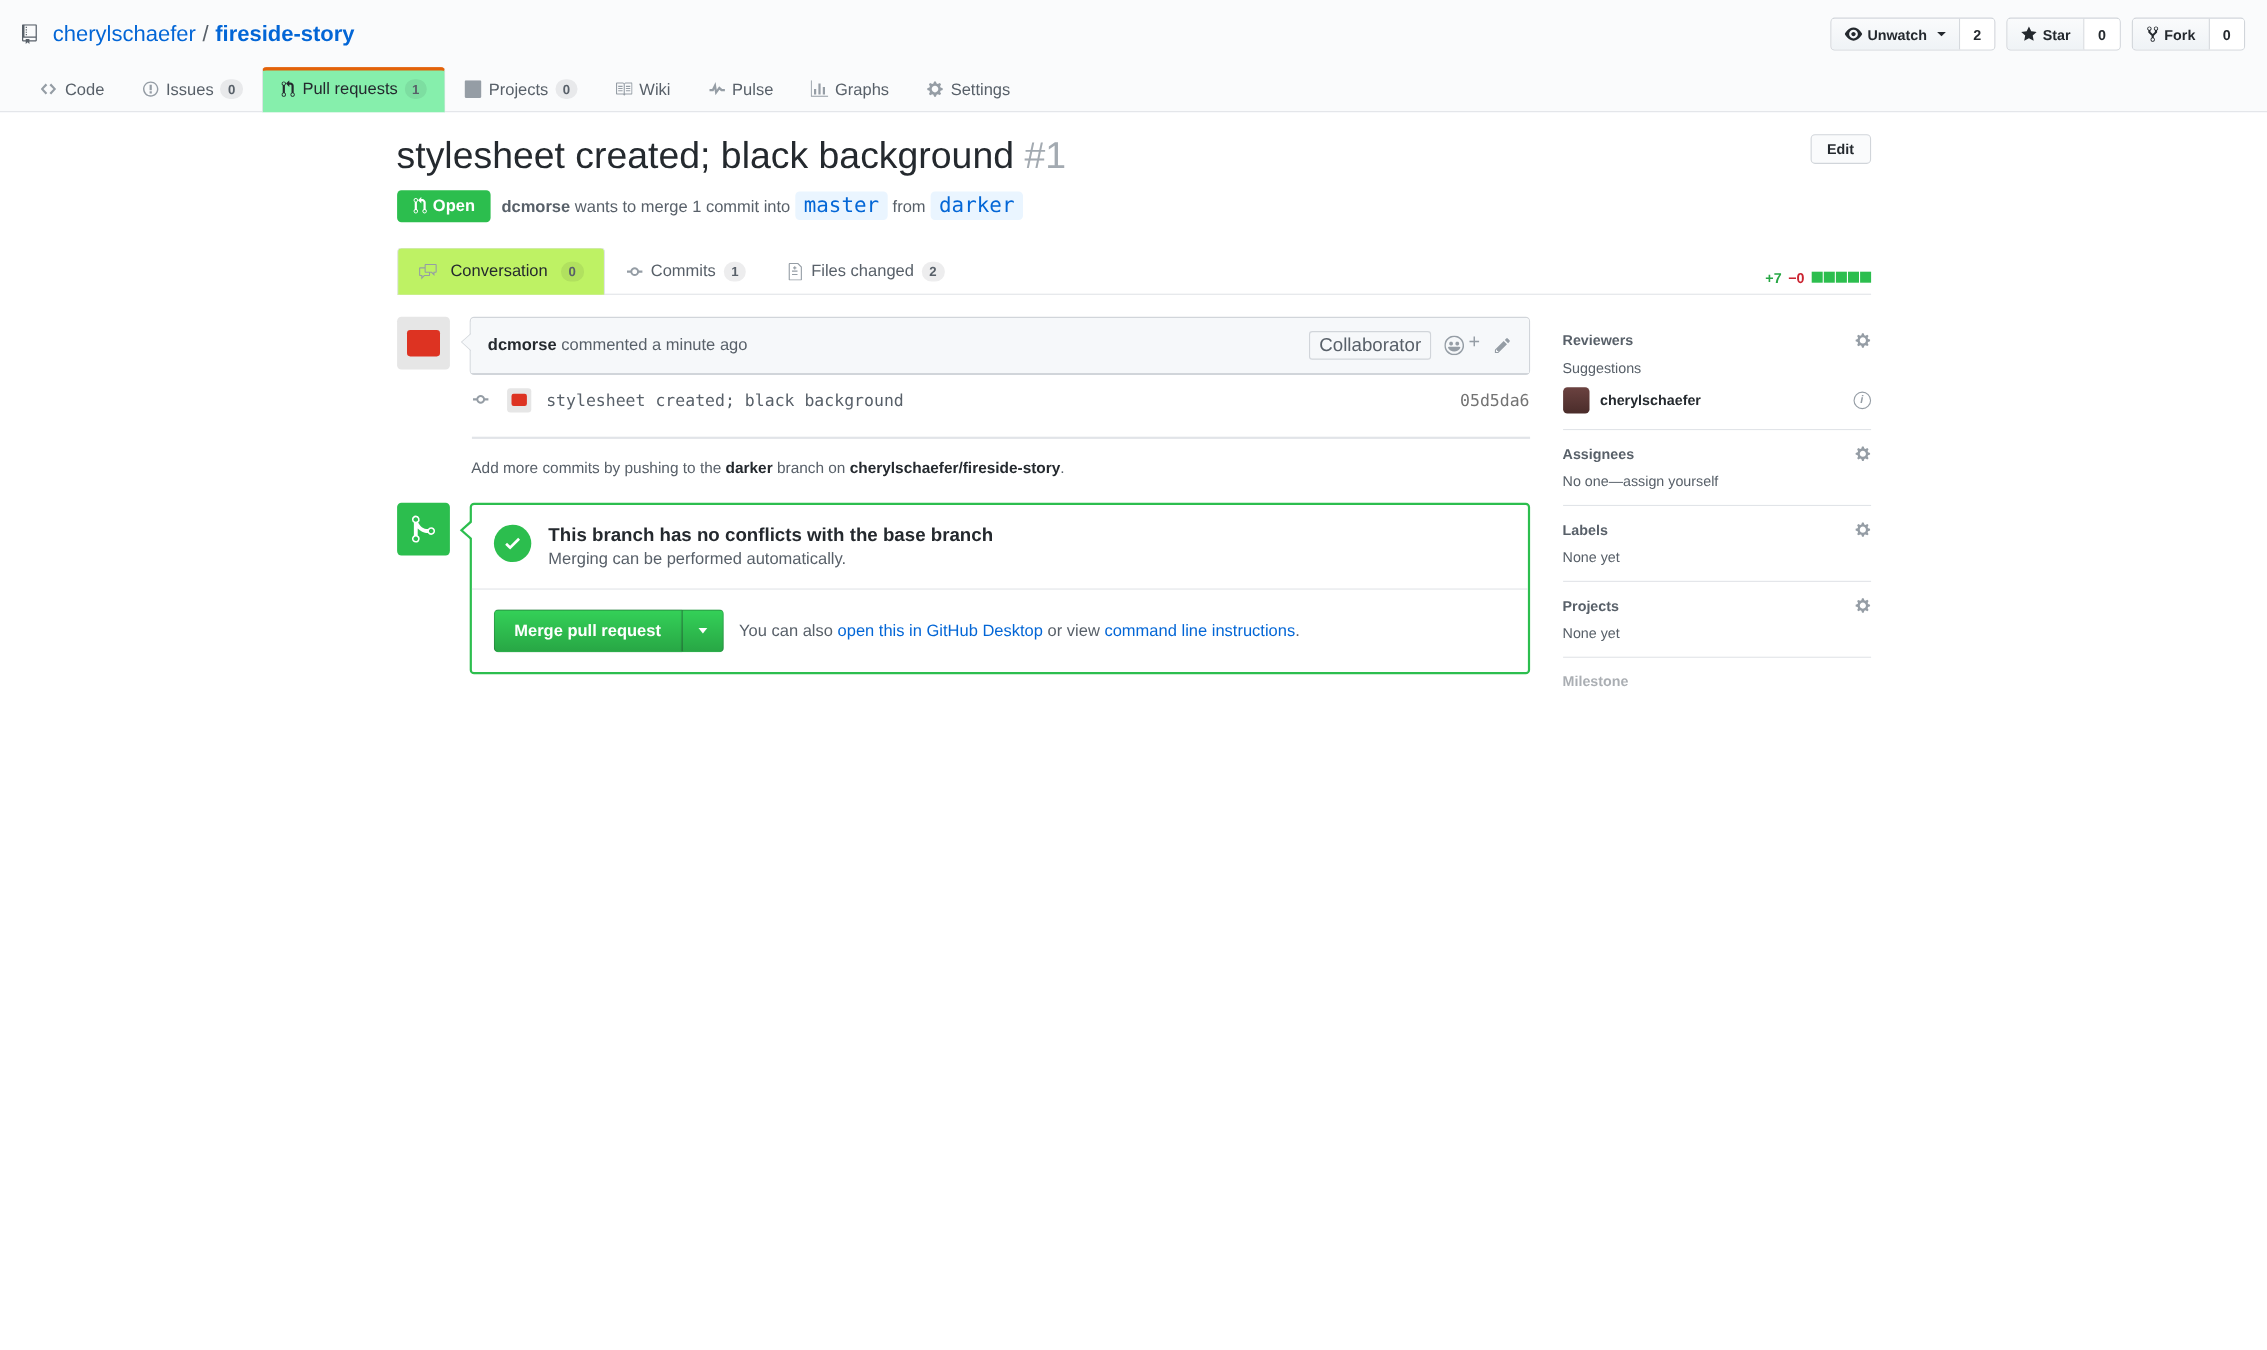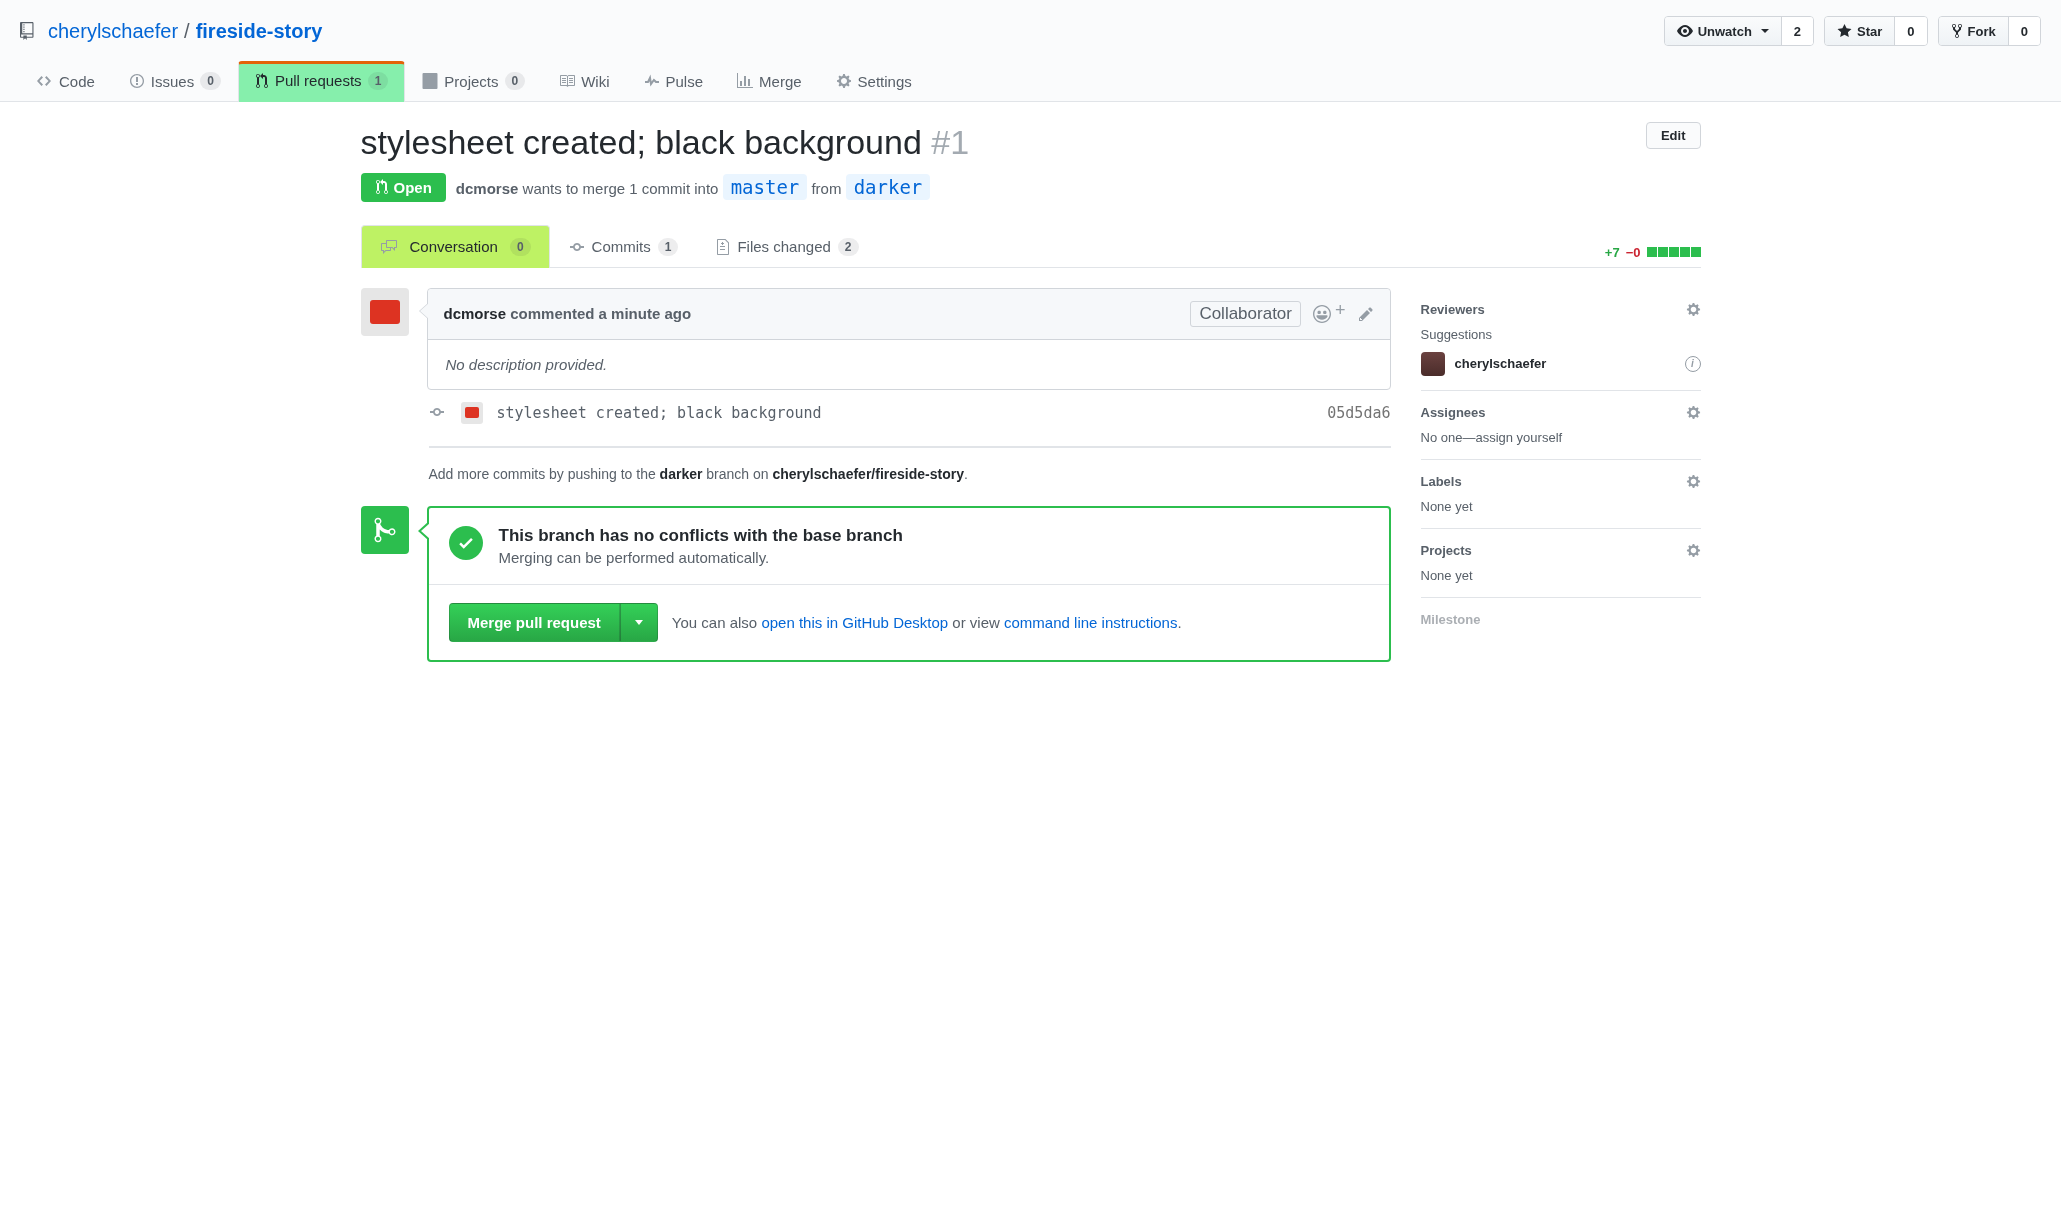--- a/index.html
+++ b/index.html
@@ -55,21 +55,21 @@
 .sidebar { width: 280px; flex-shrink: 0; }
 
 .timeline-item { display: flex; gap: 18px; }
 .avatar { width: 48px; height: 48px; border-radius: 4px; background: linear-gradient(135deg,#e8e8e8,#d0d0d0); flex-shrink: 0; display: flex; align-items: center; justify-content: center; }
 .avatar.red-toy { background: #e6e6e6; }
 .avatar.red-toy::after { content: ""; width: 30px; height: 24px; background: #d32; border-radius: 3px; }
 .comment-box { flex: 1; border: 1px solid #d1d5da; border-radius: 4px; position: relative; }
 .comment-box::before { content: ""; position: absolute; left: -9px; top: 14px; width: 0; height: 0; border-top: 8px solid transparent; border-bottom: 8px solid transparent; border-right: 9px solid #d1d5da; }
 .comment-box::after { content: ""; position: absolute; left: -8px; top: 14px; width: 0; height: 0; border-top: 8px solid transparent; border-bottom: 8px solid transparent; border-right: 9px solid #f6f8fa; }
 .comment-header { background: #f6f8fa; border-bottom: 1px solid #d1d5da; padding: 12px 16px; display: flex; align-items: center; justify-content: space-between; border-radius: 4px 4px 0 0; }
-.comment-header-left { font-size: 15px; color: #586069; font-weight: bold; }
+.comment-header-left { font-size: 15px; color: #586069; }
 .comment-header-left strong { color: #24292e; }
 .comment-header-right { display: flex; align-items: center; gap: 12px; }
 .collab-badge { border: 1px solid #d1d5da; border-radius: 3px; padding: 2px 8px; font-size: 17px; color: #586069; }
 .comment-body { padding: 16px 18px; font-size: 15px; font-style: italic; color: #586069; }
 
 .commit-row { display: flex; align-items: center; gap: 14px; padding: 12px 0 12px 68px; font-size: 15px; }
 .commit-dot { width: 18px; height: 18px; }
 .commit-dot svg { fill: #959da5; }
 .commit-avatar { width: 22px; height: 22px; border-radius: 3px; background: #e6e6e6; display: flex; align-items: center; justify-content: center; }
 .commit-avatar::after { content: ""; width: 14px; height: 11px; background: #d32; border-radius: 2px; }
@@ -192,21 +192,21 @@
     <a class="reponav-item">
       <svg width="16" height="16" viewBox="0 0 14 16">
           <path d="M11.5 8L8.8 5.4 6.6 8.5 5.5 1.6 2.38 8H0v2h3.6l.9-1.8.9 5.4L9 8.5l1.6 1.5H14V8z"></path>
         </svg>
       <span>Pulse</span>
     </a>
     <a class="reponav-item">
       <svg width="16" height="16" viewBox="0 0 16 16">
           <path d="M16 14v1H0V0h1v14h15zM5 13H3V8h2v5zm4 0H7V3h2v10zm4 0h-2V6h2v7z"></path>
         </svg>
-      <span>Merge</span>
+      <span>Graphs</span>
     </a>
     <a class="reponav-item">
       <svg width="16" height="16" viewBox="0 0 14 16">
           <path d="M14 8.77v-1.6l-1.94-.64-.45-1.09.88-1.84-1.13-1.13-1.81.91-1.09-.45-.69-1.92h-1.6l-.63 1.94-1.11.45-1.84-.88-1.13 1.13.91 1.81-.45 1.09L0 7.23v1.59l1.94.64.45 1.09-.88 1.84 1.13 1.13 1.81-.91 1.09.45.69 1.92h1.59l.63-1.94 1.11-.45 1.84.88 1.13-1.13-.92-1.81.47-1.09L14 8.75v.02zM7 11c-1.66 0-3-1.34-3-3s1.34-3 3-3 3 1.34 3 3-1.34 3-3 3z"></path>
         </svg>
       <span>Settings</span>
     </a>
   </nav>
 </div>
 
@@ -286,21 +286,20 @@
               <span class="collab-badge">Collaborator</span>
               <svg class="icon-action" width="18" height="18" viewBox="0 0 16 16">
                   <path d="M8 0C3.58 0 0 3.58 0 8s3.58 8 8 8 8-3.58 8-8-3.58-8-8-8zm4.81 12.81a6.72 6.72 0 0 1-2.17 1.45c-.83.36-1.72.53-2.64.53-.92 0-1.81-.17-2.64-.53-.81-.34-1.55-.83-2.17-1.45a6.773 6.773 0 0 1-1.45-2.17A6.59 6.59 0 0 1 1.21 8c0-.92.17-1.81.53-2.64.34-.81.83-1.55 1.45-2.17.62-.62 1.36-1.11 2.17-1.45A6.59 6.59 0 0 1 8 1.21c.92 0 1.81.17 2.64.53.81.34 1.55.83 2.17 1.45.62.62 1.11 1.36 1.45 2.17.36.83.53 1.72.53 2.64 0 .92-.17 1.81-.53 2.64-.34.81-.83 1.55-1.45 2.17zM4 6.8v-.59c0-.66.53-1.19 1.2-1.19h.59c.66 0 1.19.53 1.19 1.19v.59c0 .67-.53 1.2-1.19 1.2H5.2C4.53 8 4 7.47 4 6.8zm5 0v-.59c0-.66.53-1.19 1.2-1.19h.59c.66 0 1.19.53 1.19 1.19v.59c0 .67-.53 1.2-1.19 1.2h-.59C9.53 8 9 7.47 9 6.8zm4 3.2c-.72 1.88-2.91 3-5 3s-4.28-1.13-5-3c-.14-.39.23-1 .66-1h8.59c.41 0 .89.61.75 1z"></path>
                 </svg>
               <span style="color:#959da5;font-size:18px;line-height:1;margin-left:-8px;margin-top:-8px">+</span>
               <svg class="icon-action" width="16" height="16" viewBox="0 0 14 16">
                   <path d="M0 12v3h3l8-8-3-3-8 8zm3 2H1v-2h1v1h1v1zm10.3-9.3L12 6 9 3l1.3-1.3a.996.996 0 0 1 1.41 0l1.59 1.59c.39.39.39 1.02 0 1.41z"></path>
                 </svg>
             </div>
           </div>
-          <div class="comment-body">No description provided.</div>
         </div>
       </div>
 
       <div class="commit-row">
         <span class="commit-dot">
           <svg width="16" height="16" viewBox="0 0 14 16">
               <path d="M10.86 7c-.45-1.72-2-3-3.86-3-1.86 0-3.41 1.28-3.86 3H0v2h3.14c.45 1.72 2 3 3.86 3 1.86 0 3.41-1.28 3.86-3H14V7h-3.14zM7 10.2c-1.22 0-2.2-.98-2.2-2.2 0-1.22.98-2.2 2.2-2.2 1.22 0 2.2.98 2.2 2.2 0 1.22-.98 2.2-2.2 2.2z"></path>
             </svg>
         </span>
         <span class="commit-avatar"></span>

